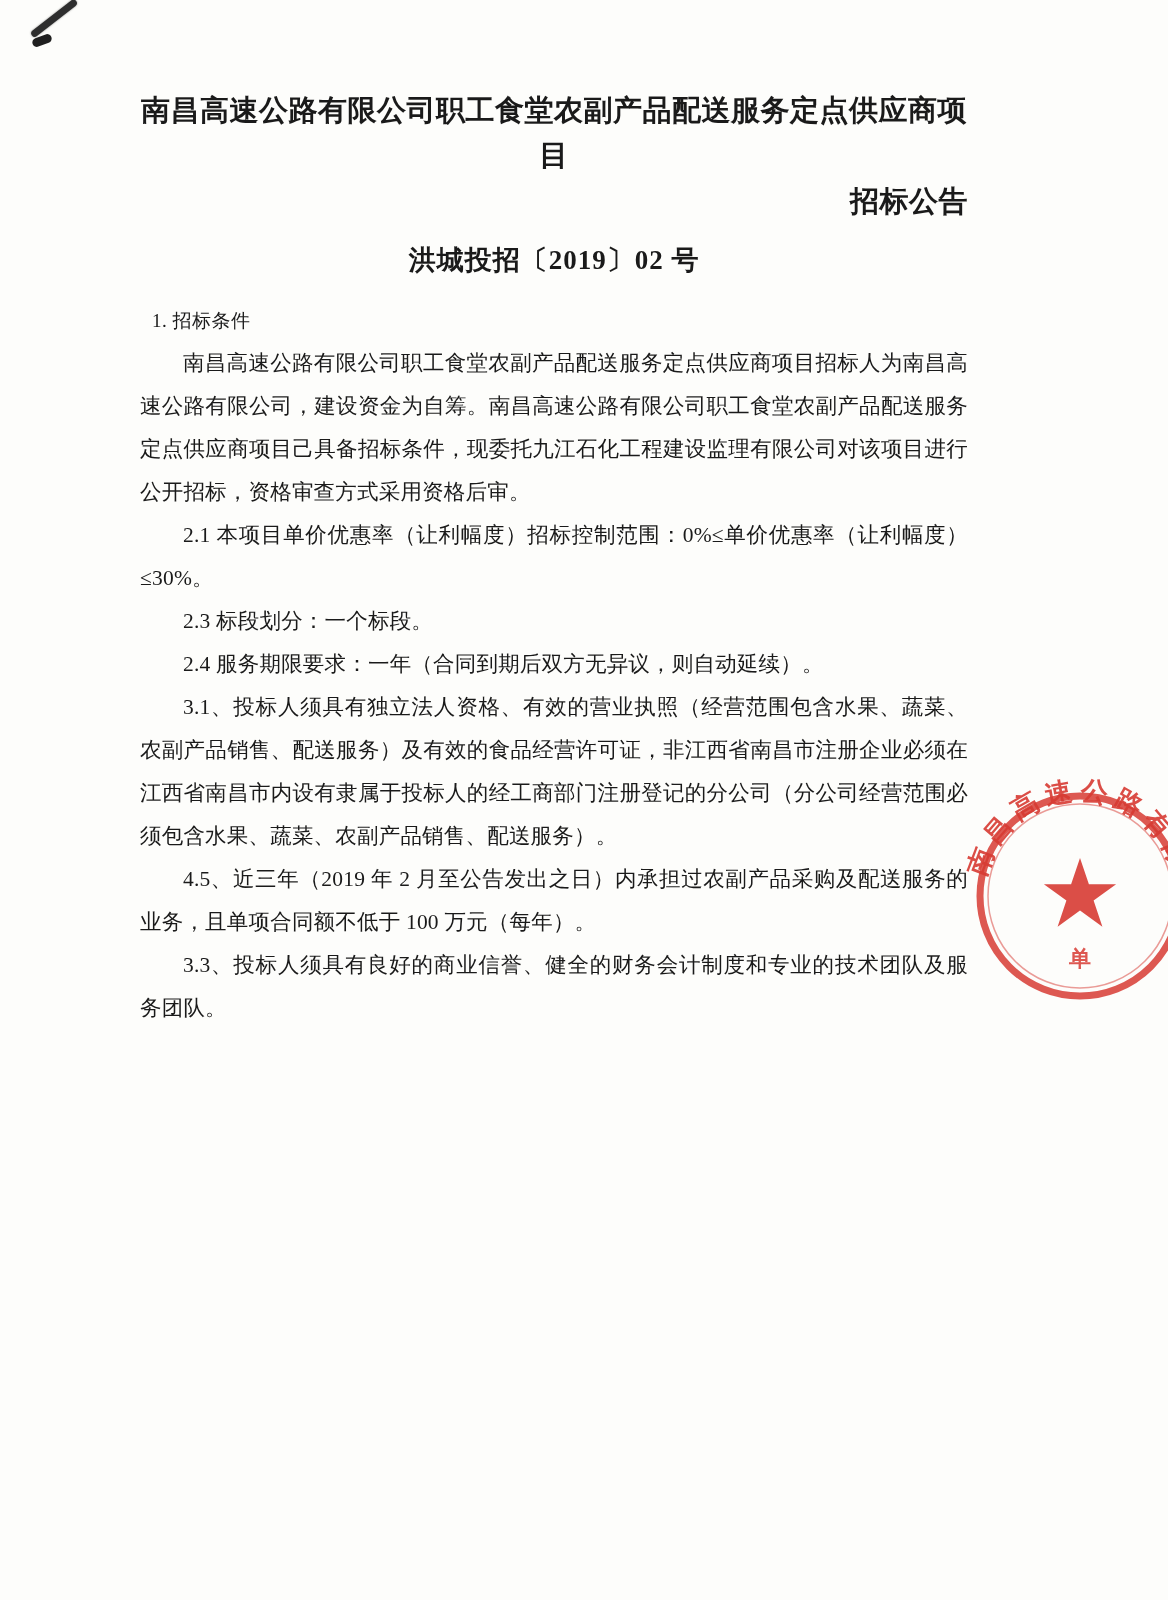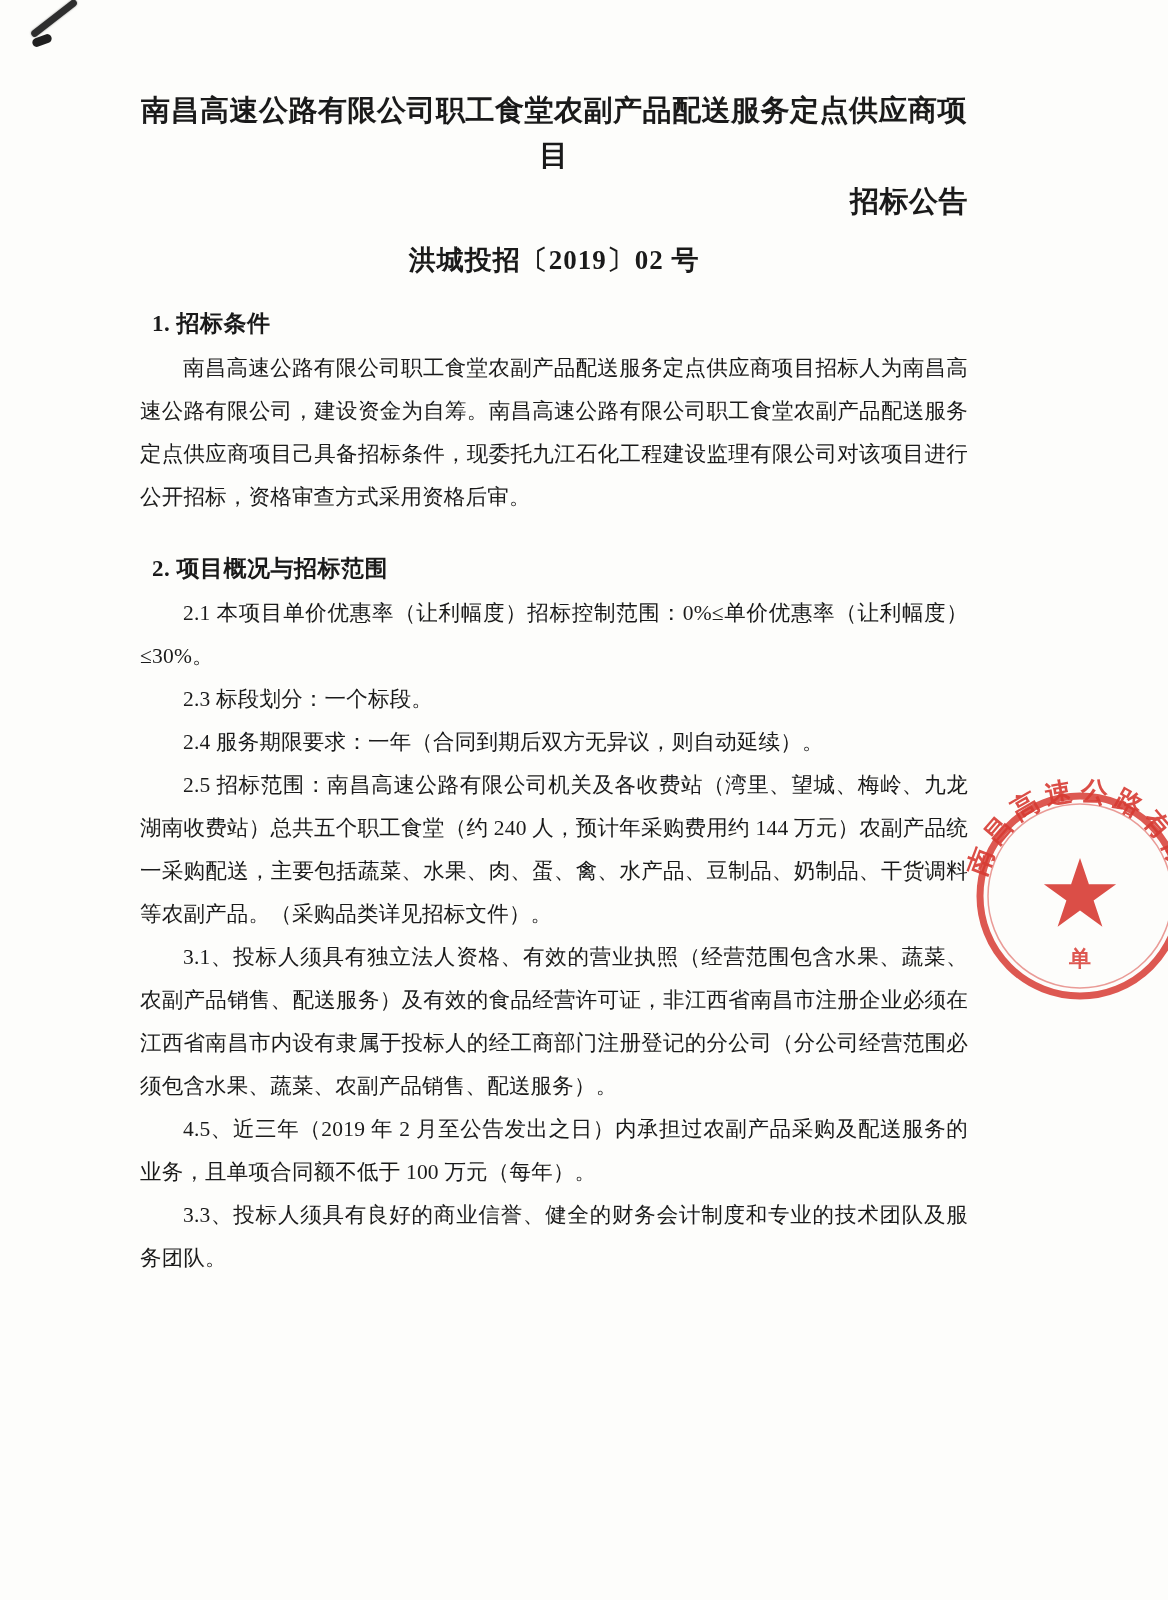--- a/index.html
+++ b/index.html
@@ -81,22 +81,22 @@
   }
   .doc-number {
     font-size: 27px;
     font-weight: bold;
     text-align: center;
     margin-top: 18px;
     letter-spacing: 1px;
   }
 
   h2.section-title {
-    font-size: 23px;
-    font-weight: bold;
+    font-size: 19px;
+    font-weight: normal;
     margin: 30px 0 8px 0;
     letter-spacing: 0.5px;
     padding-left: 12px;
   }
   h2.section-title.s2 { margin-top: 34px; }
 
   p.para {
     font-size: 21.5px;
     line-height: 2.0;
     margin: 0;
@@ -134,25 +134,23 @@
 
   <div class="content">
 
     <h1 class="doc-title">南昌高速公路有限公司职工食堂农副产品配送服务定点供应商项目</h1>
     <div class="doc-title-line2">招标公告</div>
     <div class="doc-number">洪城投招〔2019〕02 号</div>
 
     <h2 class="section-title">1. 招标条件</h2>
     <p class="para">南昌高速公路有限公司职工食堂农副产品配送服务定点供应商项目招标人为南昌高速公路有限公司，建设资金为自筹。南昌高速公路有限公司职工食堂农副产品配送服务定点供应商项目己具备招标条件，现委托九江石化工程建设监理有限公司对该项目进行公开招标，资格审查方式采用资格后审。</p>
 
-    <h2 class="section-title s2">2. 项目概况与招标范围</h2>
     <p class="para">2.1 本项目单价优惠率（让利幅度）招标控制范围：0%≤单价优惠率（让利幅度）≤30%。</p>
     <p class="para">2.3 标段划分：一个标段。</p>
     <p class="para">2.4 服务期限要求：一年（合同到期后双方无异议，则自动延续）。</p>
-    <p class="para">2.5 招标范围：南昌高速公路有限公司机关及各收费站（湾里、望城、梅岭、九龙湖南收费站）总共五个职工食堂（约 240 人，预计年采购费用约 144 万元）农副产品统一采购配送，主要包括蔬菜、水果、肉、蛋、禽、水产品、豆制品、奶制品、干货调料等农副产品。（采购品类详见招标文件）。</p>
 
     <p class="para">3.1、投标人须具有独立法人资格、有效的营业执照（经营范围包含水果、蔬菜、农副产品销售、配送服务）及有效的食品经营许可证，非江西省南昌市注册企业必须在江西省南昌市内设有隶属于投标人的经工商部门注册登记的分公司（分公司经营范围必须包含水果、蔬菜、农副产品销售、配送服务）。</p>
     <p class="para">4.5、近三年（2019 年 2 月至公告发出之日）内承担过农副产品采购及配送服务的业务，且单项合同额不低于 100 万元（每年）。</p>
     <p class="para">3.3、投标人须具有良好的商业信誉、健全的财务会计制度和专业的技术团队及服务团队。</p>
 
   </div>
 
   <div class="seal">
     <svg width="252" height="252" viewBox="0 0 252 252" xmlns="http://www.w3.org/2000/svg">
       <defs>

